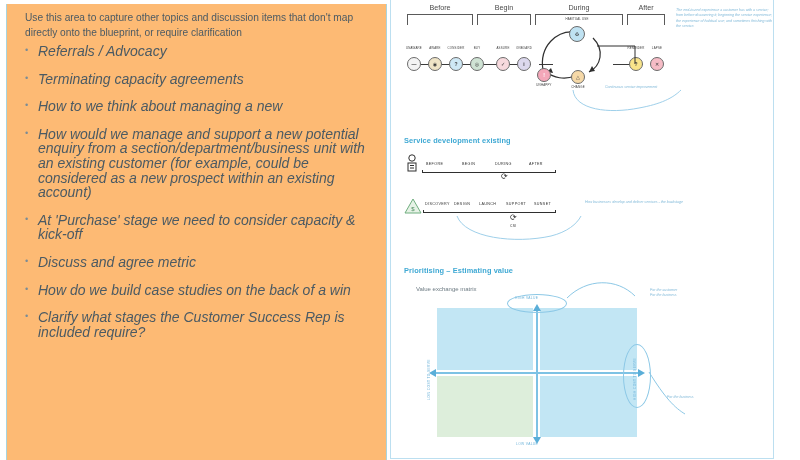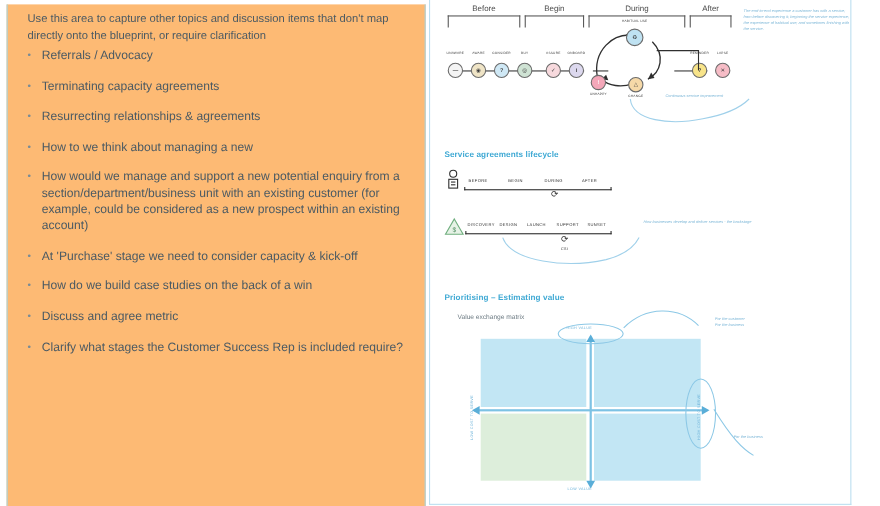--- a/index.html
+++ b/index.html
@@ -17,21 +17,21 @@
   #left-intro{
     position:absolute;left:18px;top:6px;width:346px;
     font-size:10.2px;line-height:15px;color:#4b5a63;
   }
   #left-list{
     position:absolute;left:18px;top:40px;width:350px;
     list-style:none;margin:0;padding:0;
   }
   #left-list li{
     position:relative;padding-left:13px;margin-bottom:13px;
-    font-size:11px;line-height:14.6px;color:#4b5a63;
+    font-size:14px;line-height:14.6px;color:#4b5a63;font-style:italic;
   }
   #left-list li:before{
     content:"•";position:absolute;left:0;top:-1px;
     color:#7b8c96;font-size:9px;
   }
   
   #right-panel{
     position:absolute;left:390px;top:0px;width:384px;height:459px;
     background:#ffffff;border:1px solid #bcdff0;border-top:none;
     box-sizing:border-box;
@@ -97,26 +97,25 @@
   svg{overflow:visible;}
 </style>
 </head>
 <body>
 
 <div id="left-panel">
   <div id="left-intro">Use this area to capture other topics and discussion items that don't map directly onto the blueprint, or require clarification</div>
   <ul id="left-list">
     <li>Referrals / Advocacy</li>
     <li>Terminating capacity agreements</li>
-    <li>Resurrecting relationships &amp; agreements</li>
     <li>How to we think about managing a new</li>
     <li>How would we manage and support a new potential enquiry from a section/department/business unit with an existing customer (for example, could be considered as a new prospect within an existing account)</li>
     <li>At 'Purchase' stage we need to consider capacity &amp; kick-off</li>
+    <li>Discuss and agree metric</li>
     <li>How do we build case studies on the back of a win</li>
-    <li>Discuss and agree metric</li>
     <li>Clarify what stages the Customer Success Rep is included require?</li>
   </ul>
 </div>
 
 <div id="right-panel">
 
   <div class="phase-wrap" style="left:16px;width:66px;">
     <div class="phase-label">Before</div>
     <div class="phase-bracket"></div>
   </div>
@@ -205,21 +204,21 @@
 
   <svg style="position:absolute;left:186px;top:34px;width:66px;height:34px;">
     <path d="M58,30 L58,12 L20,12" stroke="#2f2f2f" stroke-width="1" fill="none"></path>
   </svg>
 
   <svg style="position:absolute;left:178px;top:88px;width:130px;height:28px;">
     <path d="M4,2 C6,22 40,26 70,20 C92,16 104,10 112,2" stroke="#9fd0ea" stroke-width="1" fill="none"></path>
   </svg>
   <div class="anno" style="left:214px;top:85px;width:90px;">Continuous service improvement</div>
 
-  <div class="sec-title" style="left:13px;top:136px;">Service agreements lifecycle</div>
+  <div class="sec-title" style="left:13px;top:136px;">Service development existing</div>
 
   <svg style="position:absolute;left:14px;top:154px;width:14px;height:18px;">
     <circle cx="7" cy="4" r="3.2" stroke="#2f2f2f" stroke-width="1" fill="none"></circle>
     <rect x="3" y="9" width="8" height="8" stroke="#2f2f2f" stroke-width="1" fill="none"></rect>
     <line x1="5" y1="11.5" x2="9" y2="11.5" stroke="#2f2f2f" stroke-width="1"></line>
     <line x1="5" y1="14" x2="9" y2="14" stroke="#2f2f2f" stroke-width="1"></line>
   </svg>
 
   <div class="lc-axis" style="left:31px;top:172px;width:134px;"></div>
   <div class="lc-tick" style="left:31px;top:170px;"></div>

